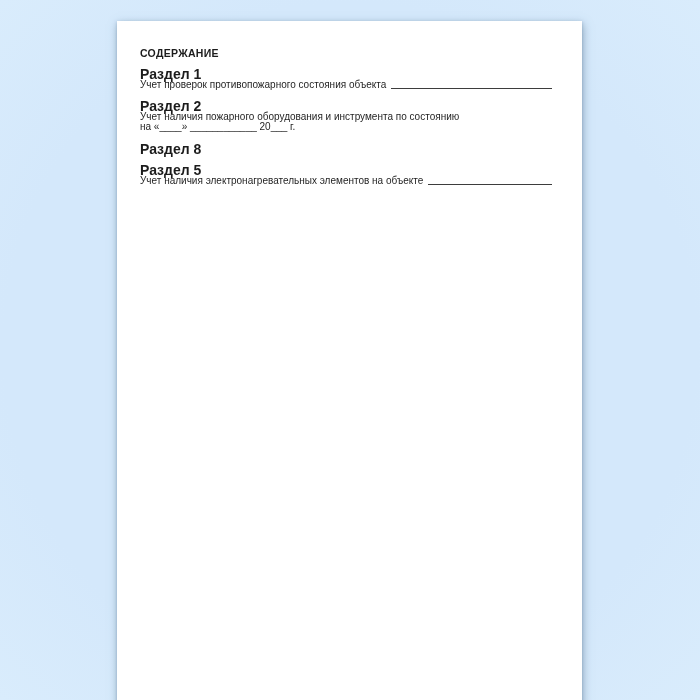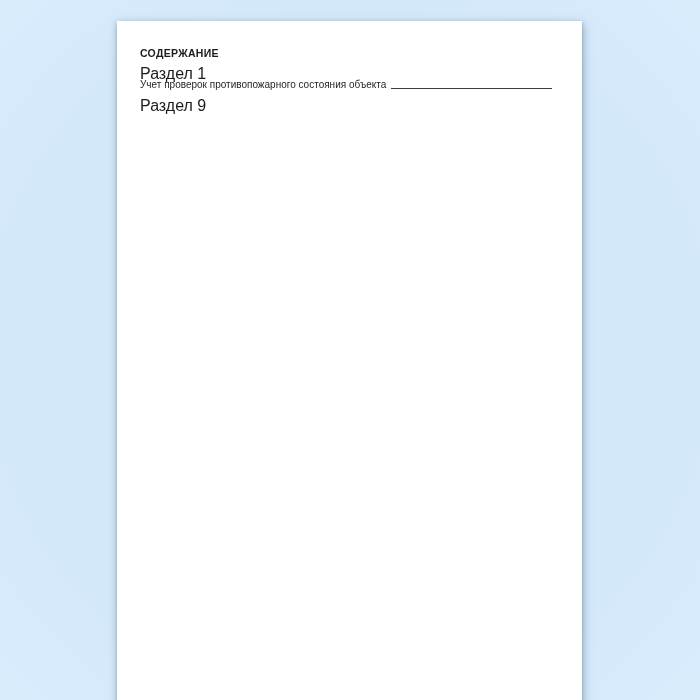--- a/index.html
+++ b/index.html
@@ -37,23 +37,23 @@
     font-size: 10.5px;
     line-height: 11px;
     font-weight: bold;
     letter-spacing: 0.3px;
     color: #1c1c1c;
   }
   .toc-section {
     margin: 0 0 11px 0;
   }
   .section-heading {
-    font-size: 16px;
+    font-size: 14px;
     line-height: 10.5px;
-    font-weight: normal;
+    font-weight: bold;
     color: #1c1c1c;
     white-space: pre;
   }
   .line {
     display: flex;
     align-items: stretch;
     font-size: 10px;
     line-height: 10.5px;
     color: #1f1f1f;
     white-space: pre;
@@ -77,21 +77,37 @@
     <h1 class="doc-title">СОДЕРЖАНИЕ</h1>
 
     <div class="toc-section">
       <div class="section-heading">Раздел 1</div>
       <div class="line">
         <span class="txt">Учет проверок противопожарного состояния объекта</span>
         <span class="fill"></span>
       </div>
     </div>
 
+    <div class="toc-section">
+      <div class="section-heading">Раздел 2</div>
+      <div class="line">
+        <span class="txt">Учет наличия пожарного оборудования и инструмента по состоянию</span>
+      </div>
+      <div class="line">
+        <span class="txt">на «____» ____________ 20___ г.</span>
+      </div>
+    </div>
 
     <div class="toc-section">
-      <div class="section-heading">Раздел 9</div>
+      <div class="section-heading">Раздел 8</div>
     </div>
 
 
+    <div class="toc-section">
+      <div class="section-heading">Раздел 5</div>
+      <div class="line">
+        <span class="txt">Учет наличия электронагревательных элементов на объекте</span>
+        <span class="fill"></span>
+      </div>
+    </div>
 
   </div>
 </div>
 
 </body></html>

